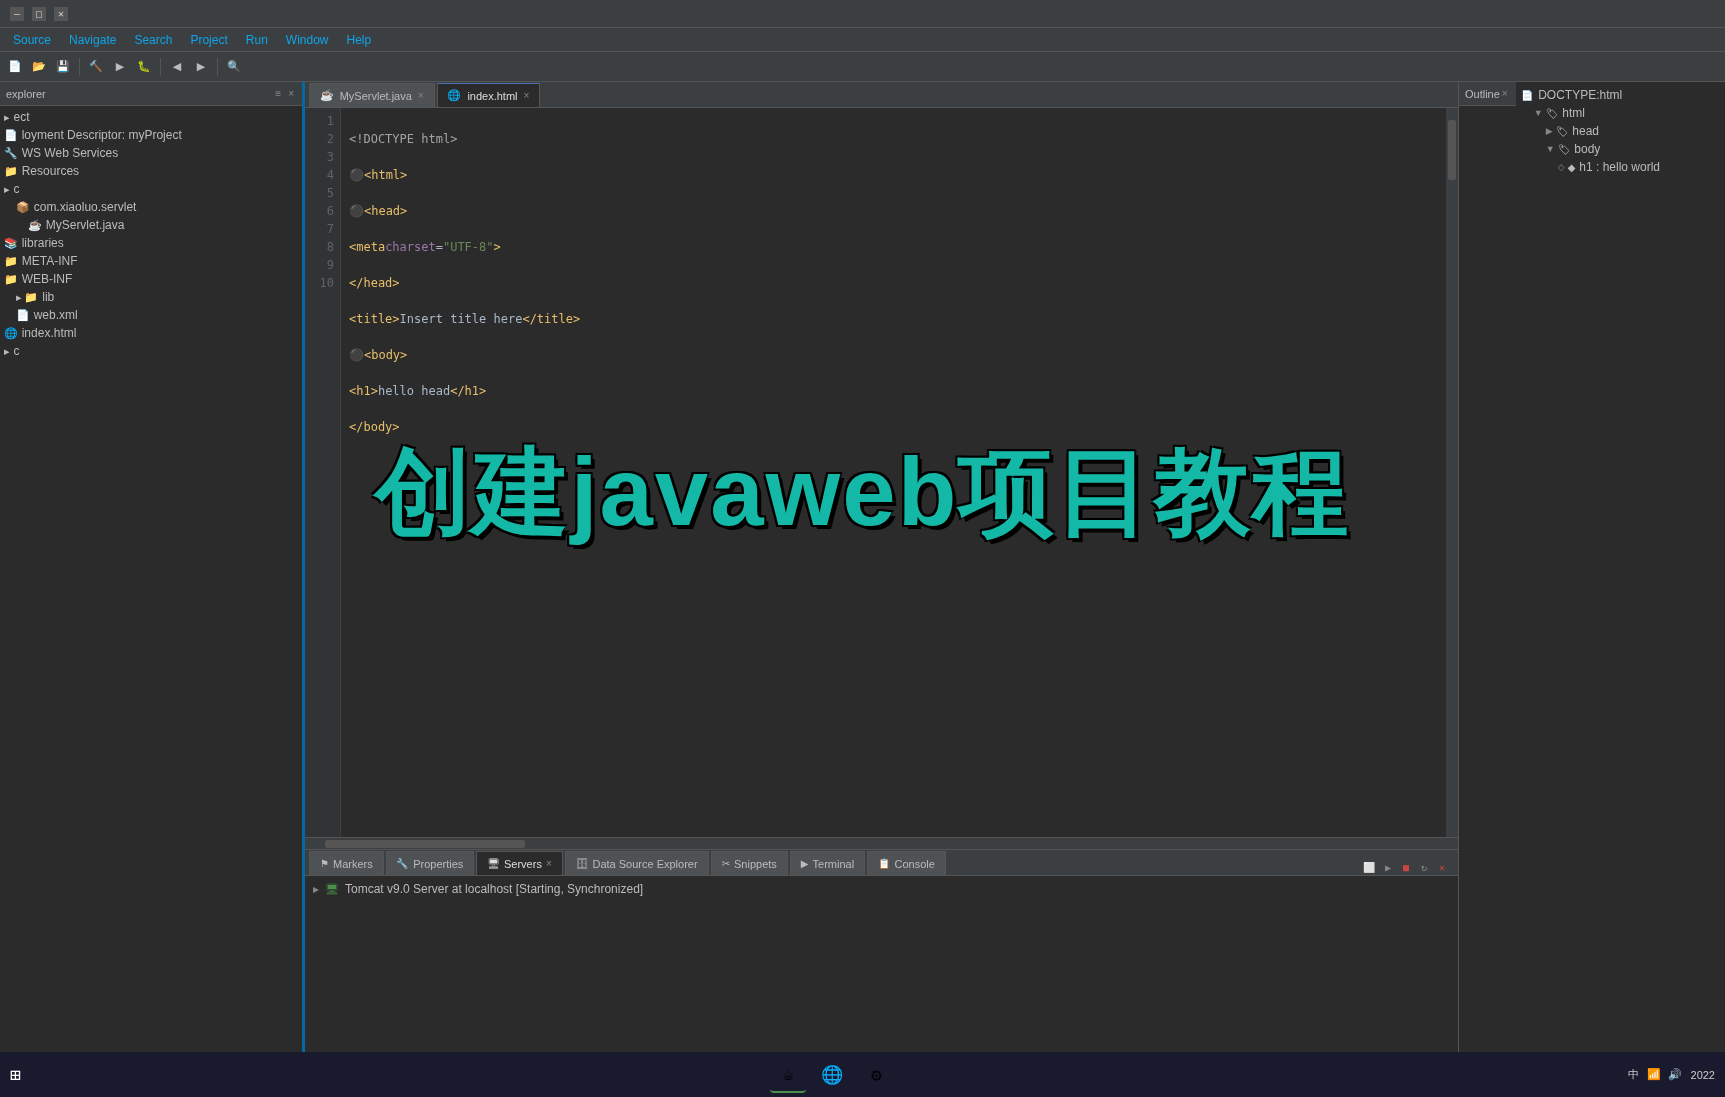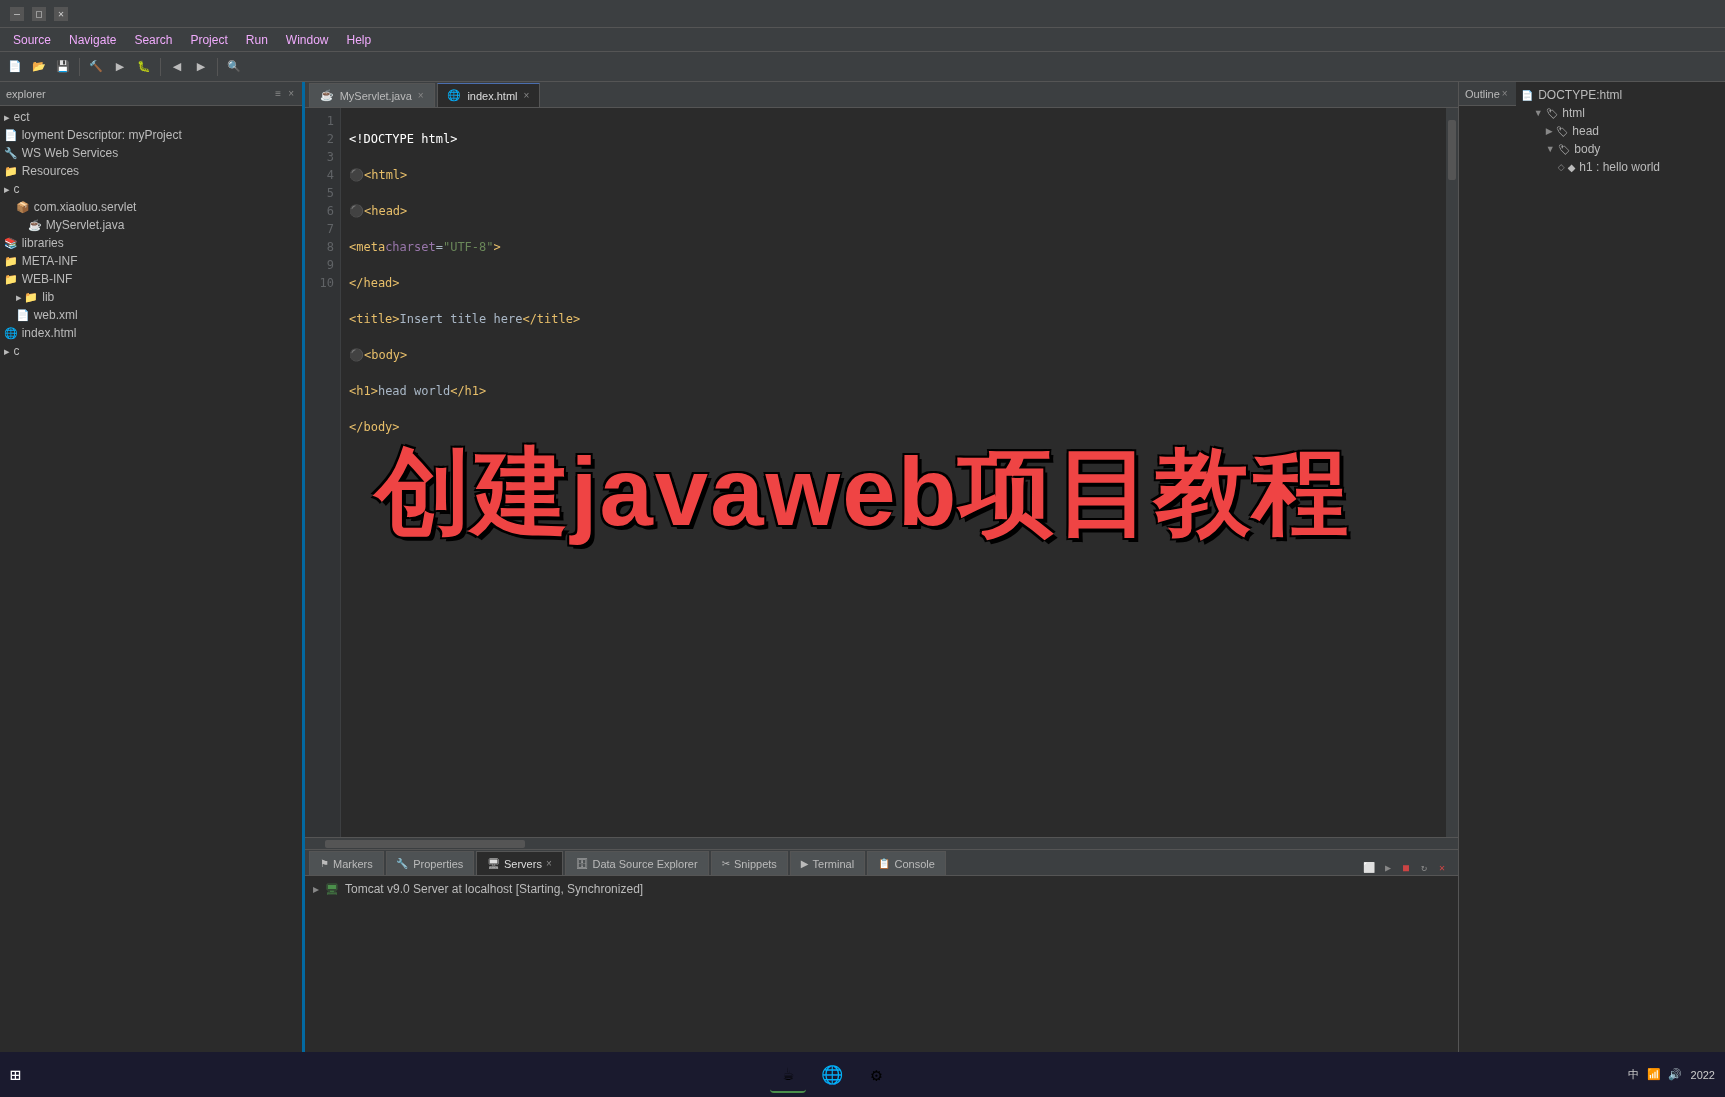--- a/index.html
+++ b/index.html
@@ -46,21 +46,21 @@
     .menu-bar {
       background: #3c3f41;
       height: 24px;
       display: flex;
       align-items: center;
       padding: 0 5px;
       border-bottom: 1px solid #555;
       gap: 2px;
     }
     .menu-item {
-      color: #f0abfc;
+      color: #0ea5e9;
       font-size: 12px;
       padding: 2px 8px;
       cursor: pointer;
       font-family: Arial, sans-serif;
     }
 
     
     .toolbar {
       background: #3c3f41;
       height: 30px;
@@ -229,21 +229,21 @@
       display: flex;
       align-items: center;
     }
     .code-line.selected {
       background: #1d3557;
     }
     .kw-tag { color: #e8bf6a; }
     .kw-attr { color: #9876aa; }
     .kw-string { color: #6a8759; }
     .kw-text { color: #a9b7c6; }
-    .kw-bracket { color: #ffffff; }
+    .kw-bracket { color: #a3a3a3; }
 
     
     .editor-scrollbar {
       width: 12px;
       background: #3c3f41;
       position: relative;
     }
     .scrollbar-thumb {
       width: 8px;
       height: 60px;
@@ -593,21 +593,21 @@
         <div>10</div>
       </div>
       <div class="code-content">
 <div class="code-line"><span class="kw-bracket">&lt;!DOCTYPE html&gt;</span></div>
 <div class="code-line"><span class="kw-bracket">⚫</span> <span class="kw-tag">&lt;html&gt;</span></div>
 <div class="code-line"><span class="kw-bracket">⚫</span> <span class="kw-tag">&lt;head&gt;</span></div>
 <div class="code-line">    <span class="kw-tag">&lt;meta</span> <span class="kw-attr">charset</span>=<span class="kw-string">"UTF-8"</span><span class="kw-tag">&gt;</span></div>
 <div class="code-line">    <span class="kw-tag">&lt;/head&gt;</span></div>
 <div class="code-line">    <span class="kw-tag">&lt;title&gt;</span><span class="kw-text">Insert title here</span><span class="kw-tag">&lt;/title&gt;</span></div>
 <div class="code-line"><span class="kw-bracket">⚫</span> <span class="kw-tag">&lt;body&gt;</span></div>
-<div class="code-line">    <span class="kw-tag">&lt;h1&gt;</span><span class="kw-text">head world</span><span class="kw-tag">&lt;/h1&gt;</span></div>
+<div class="code-line">    <span class="kw-tag">&lt;h1&gt;</span><span class="kw-text">hello head</span><span class="kw-tag">&lt;/h1&gt;</span></div>
 <div class="code-line">    <span class="kw-tag">&lt;/body&gt;</span></div>
       </div>
       <div class="editor-scrollbar">
         <div class="scrollbar-thumb"></div>
       </div>
     </div>
 
     <div class="h-scrollbar">
       <div class="h-scrollbar-thumb"></div>
     </div>
@@ -698,21 +698,21 @@
   </div>
 
 </div>
 
 <div class="status-bar">
   <span>Smart Insert</span>
   <span>UTF-8</span>
   <span>10:1</span>
 </div>
 
-<div class="overlay-text" style="position:fixed; top:45%; left:50%; transform:translate(-50%,-50%); z-index:50; font-size:96px; font-weight:900; color:#ef4444; text-shadow:4px 4px 0 #000,-2px -2px 0 #000,2px -2px 0 #000,-2px 2px 0 #000; white-space:nowrap; font-family:'Arial Black',Arial,sans-serif; pointer-events:none;">创建javaweb项目教程</div>
+<div class="overlay-text" style="position:fixed; top:45%; left:50%; transform:translate(-50%,-50%); z-index:50; font-size:96px; font-weight:900; color:#14b8a6; text-shadow:4px 4px 0 #000,-2px -2px 0 #000,2px -2px 0 #000,-2px 2px 0 #000; white-space:nowrap; font-family:'Arial Black',Arial,sans-serif; pointer-events:none;">创建javaweb项目教程</div>
 
 <div class="taskbar">
   <span class="taskbar-start">⊞</span>
   <div class="taskbar-apps">
     <div class="taskbar-app" style="border-bottom:2px solid #4b8f4b;">☕</div>
     <div class="taskbar-app">🌐</div>
     <div class="taskbar-app">⚙</div>
   </div>
   <div class="taskbar-sys">
     <span>中</span>

